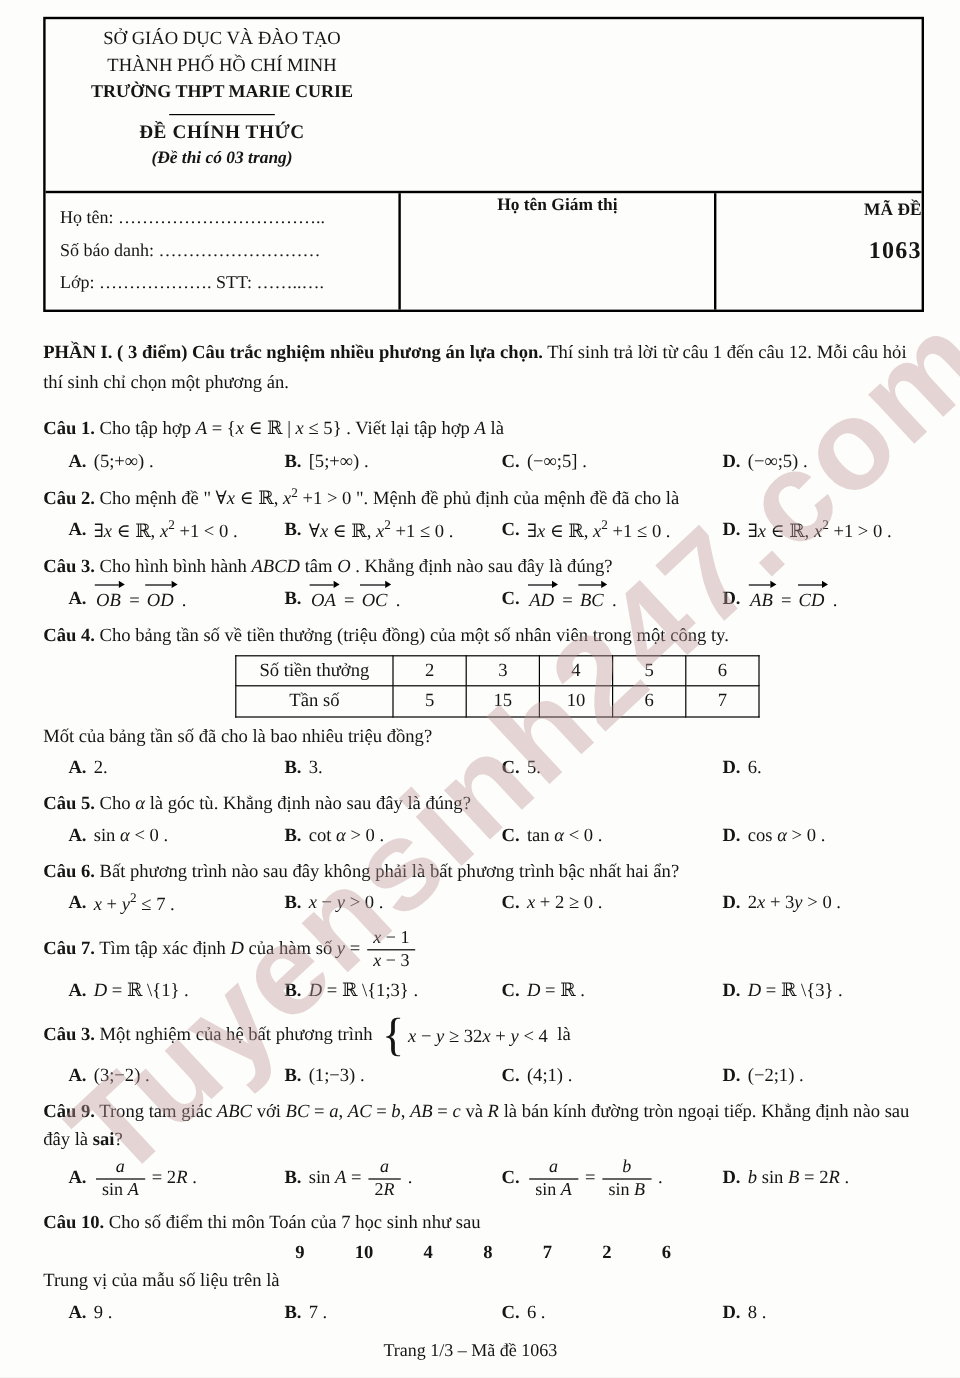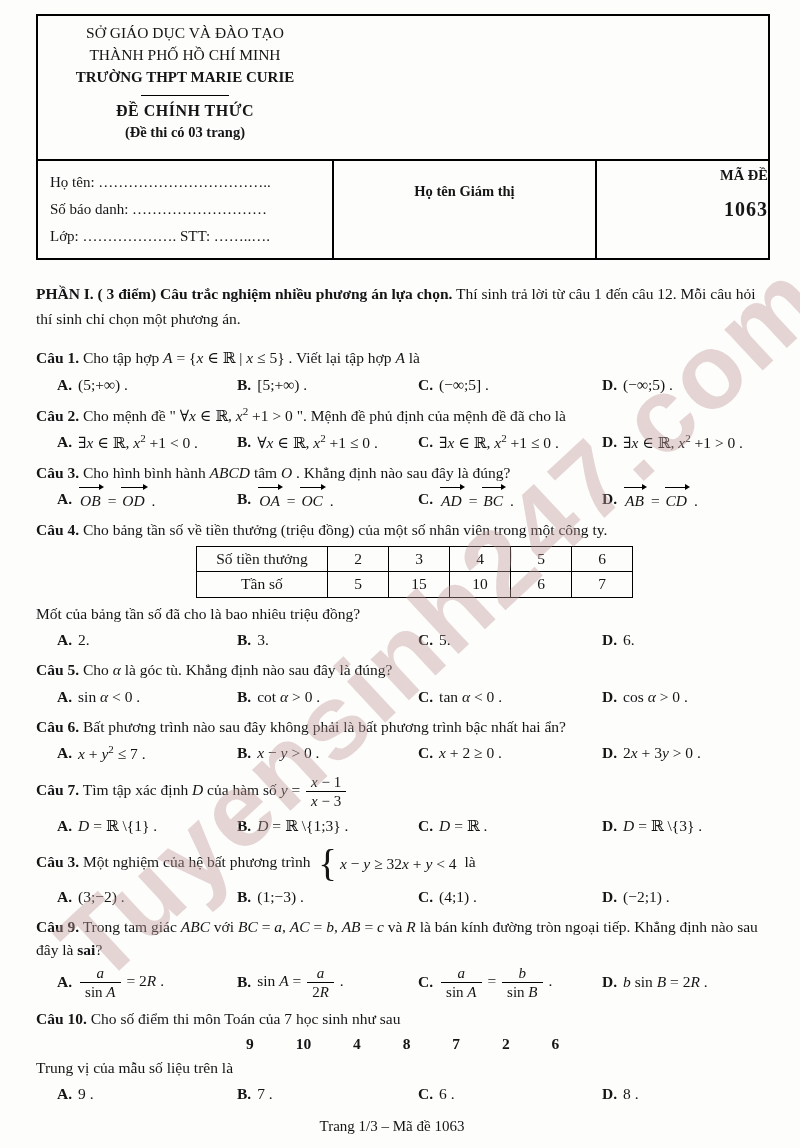--- a/index.html
+++ b/index.html
@@ -15,27 +15,27 @@
   .header-box{border:2px solid #000;margin-bottom:18px;}
   .hrow{display:flex;}
   .hrow + .hrow{border-top:2px solid #000;}
   .hcell{box-sizing:border-box;}
   .hcell + .hcell{border-left:2px solid #000;}
   .school-cell{width:294px;text-align:center;padding:6px 4px 16px;min-height:116px;}
   .school-line{font-size:15.5px;}
   .school-name{font-weight:bold;font-size:15px;}
   .short-rule{width:88px;border-top:1.8px solid #000;margin:6px auto 3px;}
   .official{font-weight:bold;font-size:16px;letter-spacing:.5px;}
-  .pages-note{font-weight:bold;font-size:14.5px;}
+  .pages-note{font-weight:bold;font-style:italic;font-size:14.5px;}
   .exam-cell{flex:1;text-align:center;padding:8px 6px 4px;}
   .exam-l1,.exam-l2{font-weight:bold;font-size:17px;line-height:1.35;}
   .exam-l3{font-weight:bold;font-size:17.5px;line-height:1.45;}
   .exam-l4{font-weight:bold;font-style:italic;font-size:14.3px;margin-top:6px;}
   .student-cell{width:294px;padding:8px 8px 8px 12px;font-size:15px;line-height:1.8;min-height:78px;}
-  .proctor-cell{width:263px;text-align:center;padding-top:20px;font-weight:bold;font-size:14.5px;}
+  .proctor-cell{width:263px;text-align:center;padding-top:0;font-weight:bold;font-size:14.5px;}
   .code-cell{flex:1;text-align:right;padding-top:4px;}
   .code-label{font-weight:bold;font-size:14.5px;}
   .code-value{font-weight:bold;font-size:20px;margin-top:9px;letter-spacing:1px;}
 
   
   .part1{margin:22px 0 16px;line-height:1.6;}
   .question{margin-bottom:6px;}
   .stem{margin-bottom:2px;}
   .opts{display:grid;grid-template-columns:180px 181px 184px 1fr;padding-left:21px;margin-bottom:3px;min-height:26px;}
   .opt{display:flex;align-items:center;gap:6px;}

